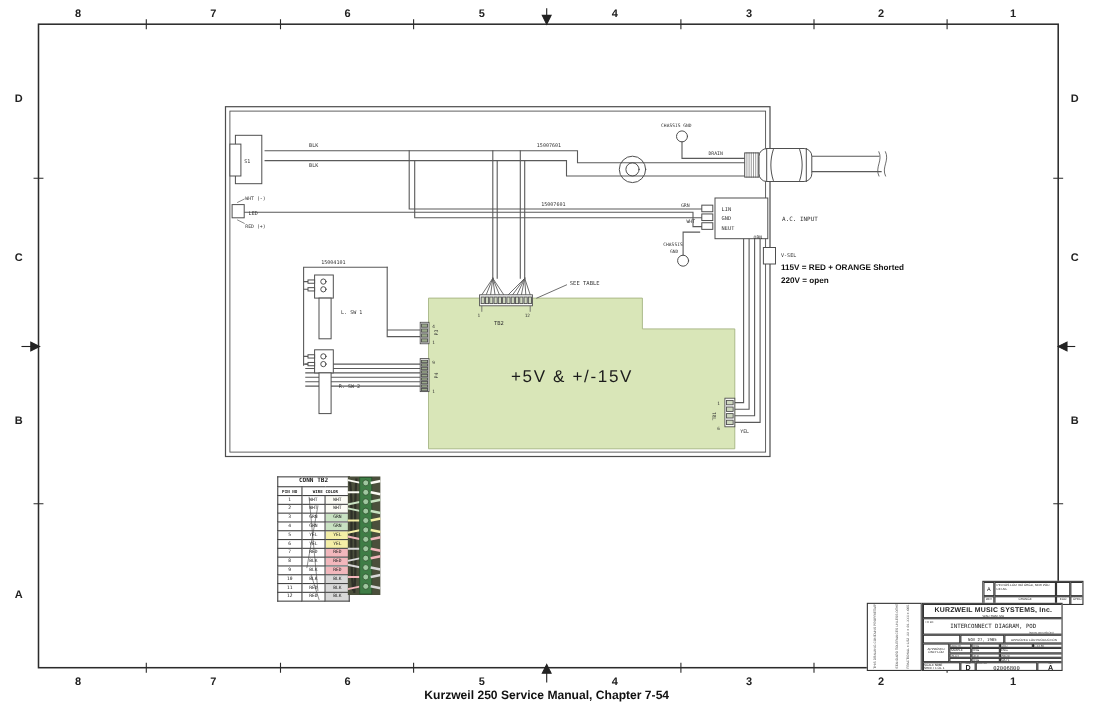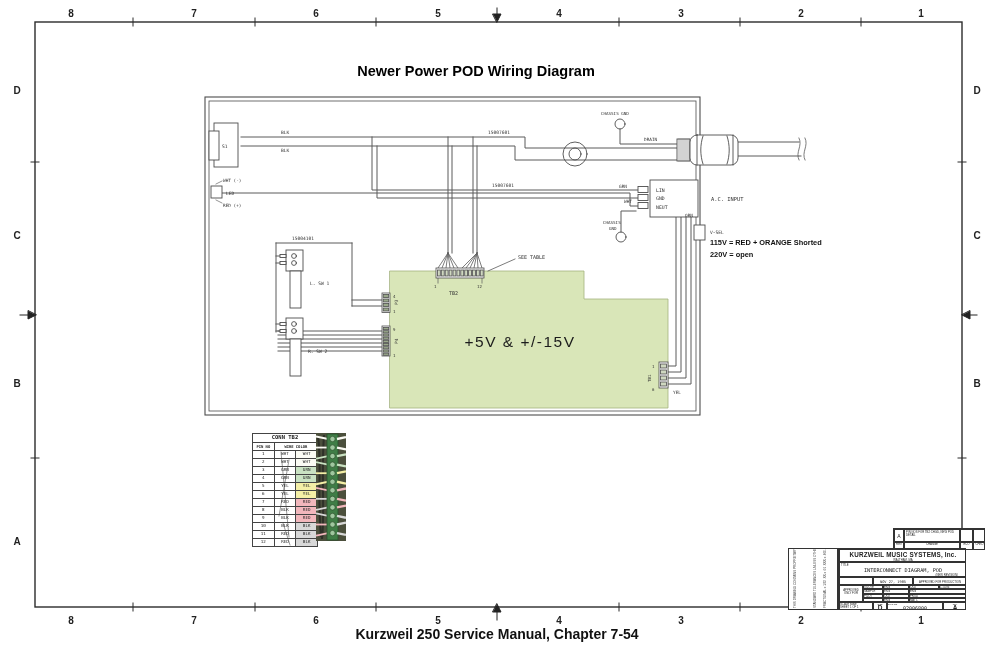--- a/index.html
+++ b/index.html
@@ -5,21 +5,21 @@
   html,body{margin:0;padding:0;background:#fff;}
   #page{position:relative;width:1000px;height:648px;background:#fff;overflow:hidden;
         font-family:"Liberation Sans",sans-serif;color:#222;}
   .abs{position:absolute;}
   
   .zl{position:absolute;font-size:10px;font-weight:bold;color:#222;transform:translate(-50%,-50%);}
   
   #pgtitle{position:absolute;left:476px;top:63px;transform:translateX(-50%);
            font-size:14.5px;font-weight:bold;color:#000;white-space:nowrap;}
   #caption{position:absolute;left:497px;top:626px;transform:translateX(-50%);
-           font-size:14px;font-weight:bold;color:#111;white-space:nowrap;}
+           font-size:11px;font-weight:bold;color:#111;white-space:nowrap;}
   
   text.lbl{font-family:"DejaVu Sans Mono",monospace;fill:#333;}
   
   #conntab{position:absolute;left:252px;top:433px;width:66px;border-collapse:collapse;
            font-family:"DejaVu Sans Mono",monospace;color:#222;table-layout:fixed;}
   #conntab th,#conntab td{border:1px solid #444;padding:0;text-align:center;line-height:1;
            overflow:hidden;white-space:nowrap;}
   #conntab .tt{font-size:5.5px;height:8px;font-weight:bold;}
   #conntab .hh{font-size:3.8px;height:7px;}
   #conntab td{font-size:4.2px;height:7px;}
@@ -257,21 +257,20 @@
   <span class="zl" style="left:921px;top:620px;">1</span>
   <span class="zl" style="left:17px;top:90px;">D</span>
   <span class="zl" style="left:17px;top:235px;">C</span>
   <span class="zl" style="left:17px;top:383px;">B</span>
   <span class="zl" style="left:17px;top:541px;">A</span>
   <span class="zl" style="left:977px;top:90px;">D</span>
   <span class="zl" style="left:977px;top:235px;">C</span>
   <span class="zl" style="left:977px;top:383px;">B</span>
   <span class="zl" style="left:977px;top:541px;">A</span>
 
-  <div id="pgtitle">Newer Power POD Wiring Diagram</div>
   <div id="caption">Kurzweil 250 Service Manual, Chapter 7-54</div>
 
   <table id="conntab">
     <thead>
       <tr>
           <th class="tt" colspan="3">CONN TB2</th>
         </tr>
       <tr>
         <th class="hh tc-pin">PIN NO</th>
         <th class="hh" colspan="2">WIRE COLOR</th>

